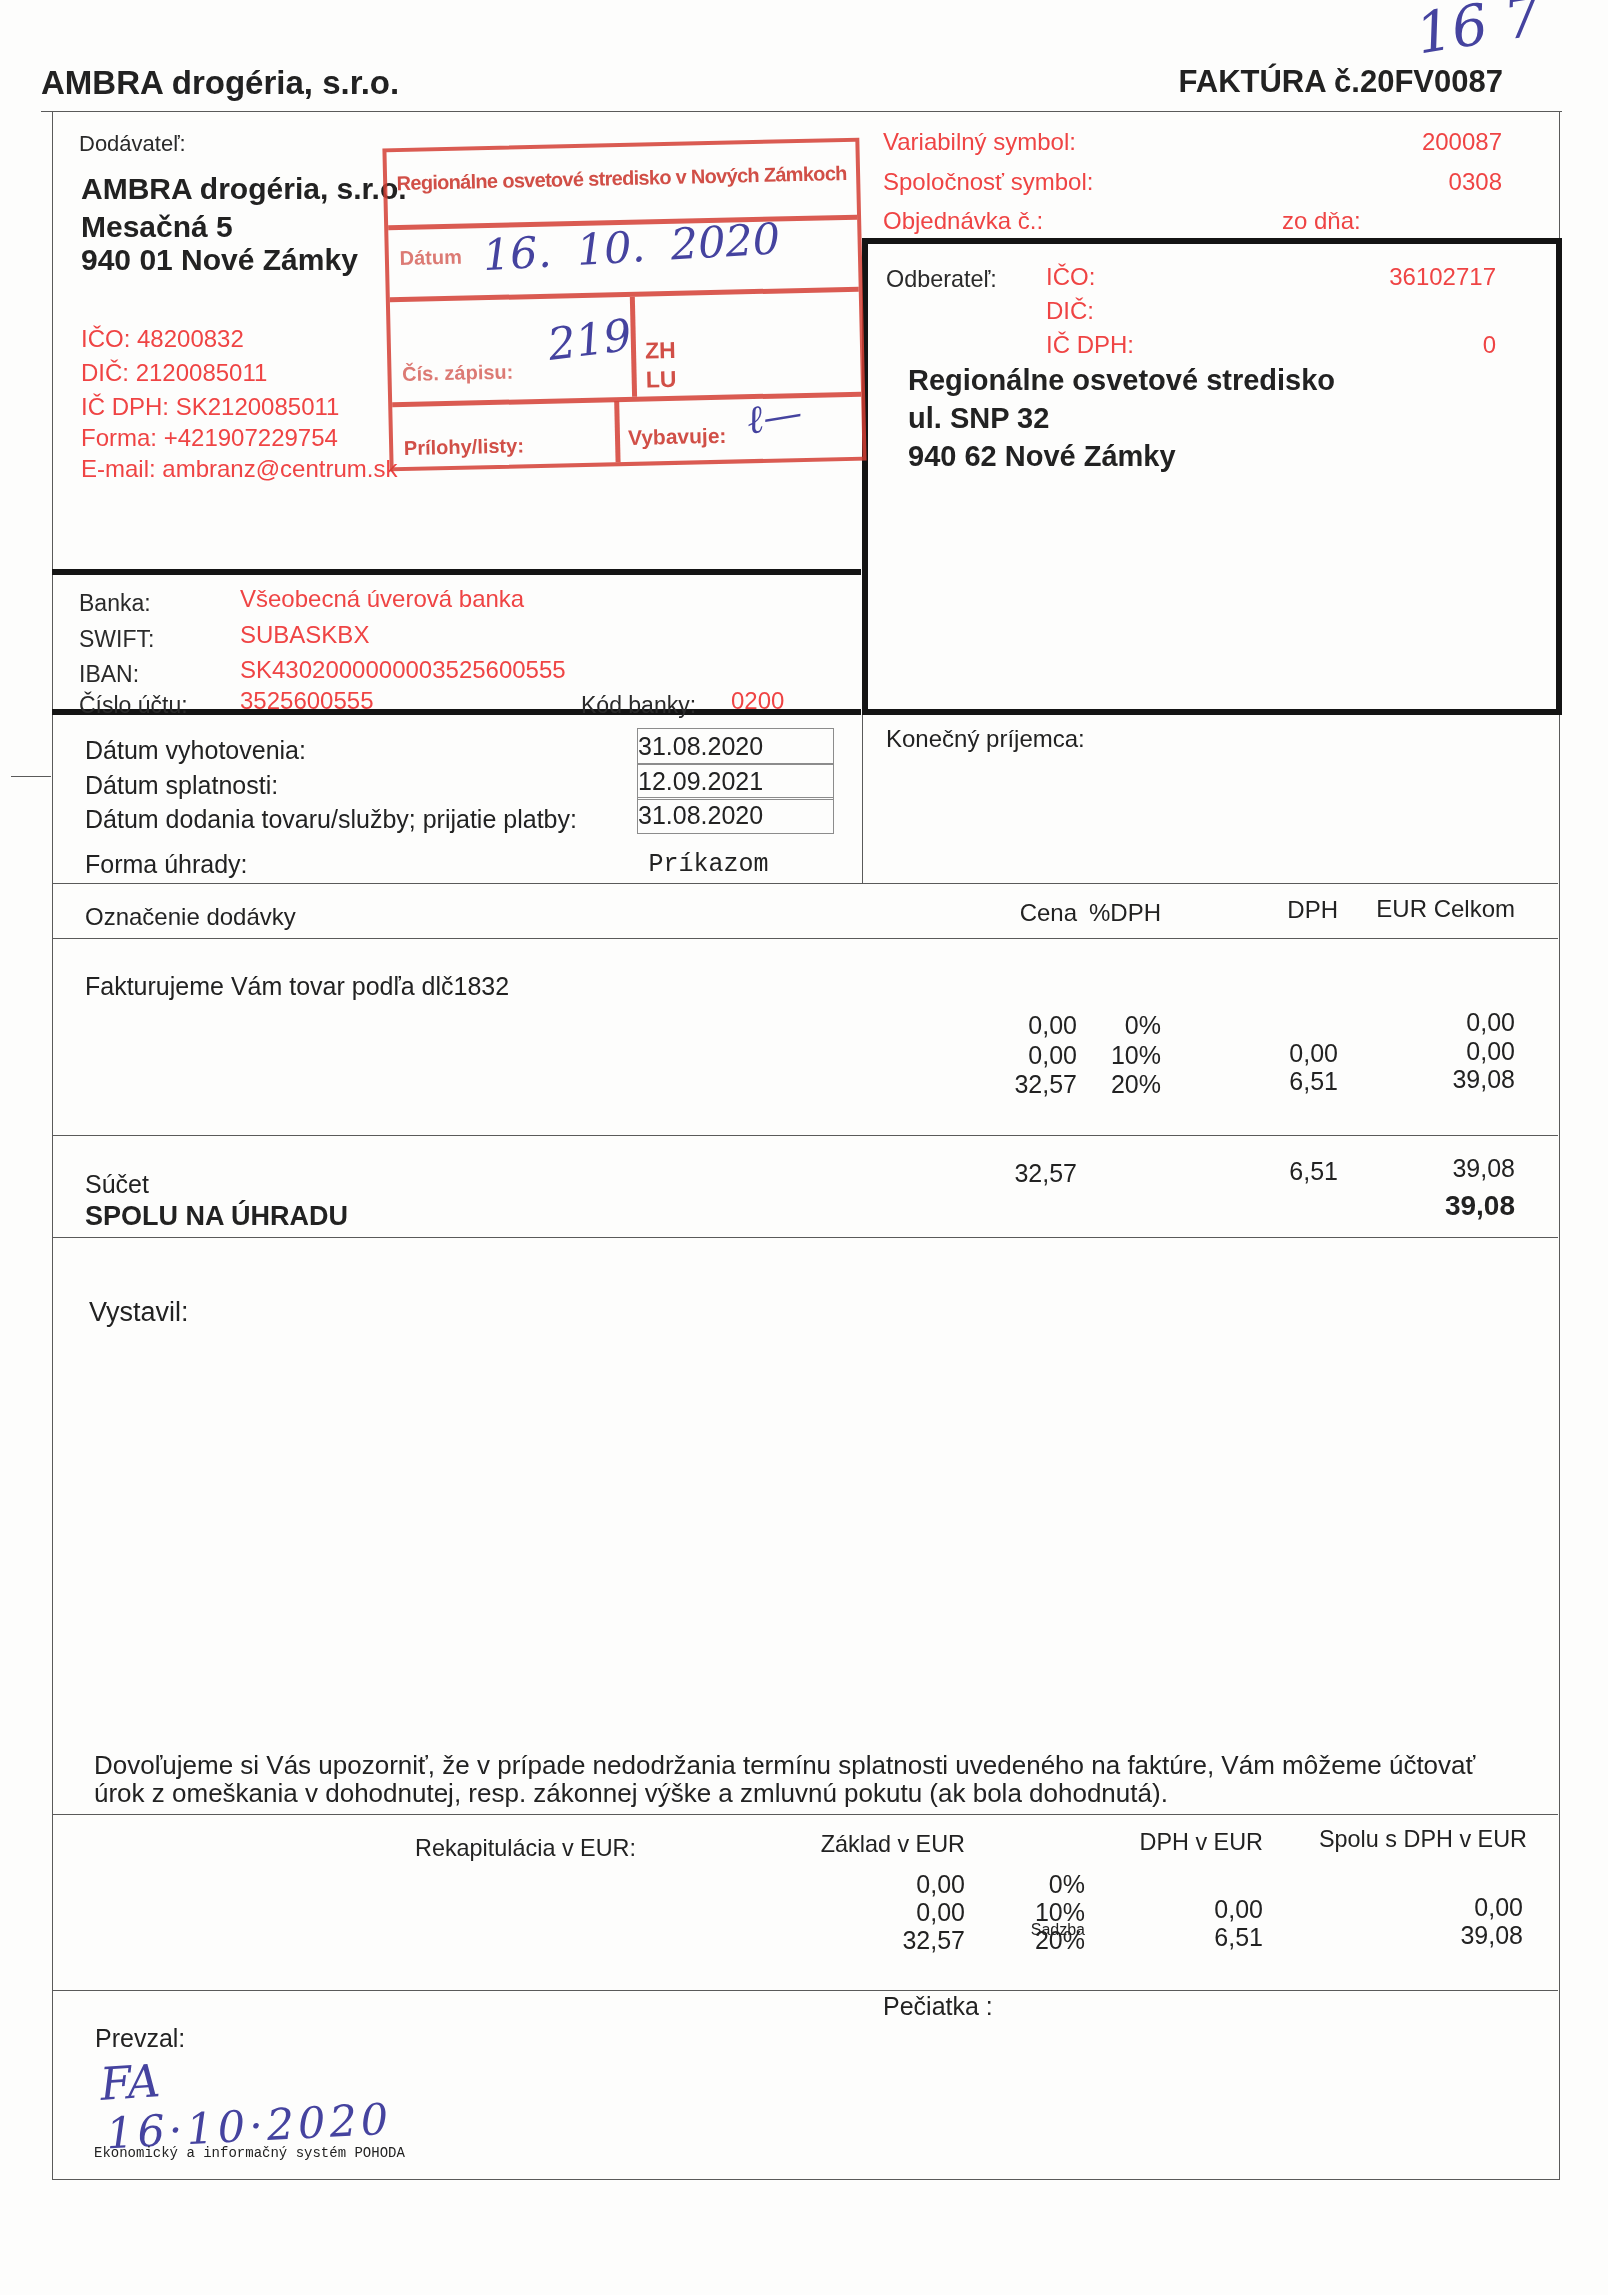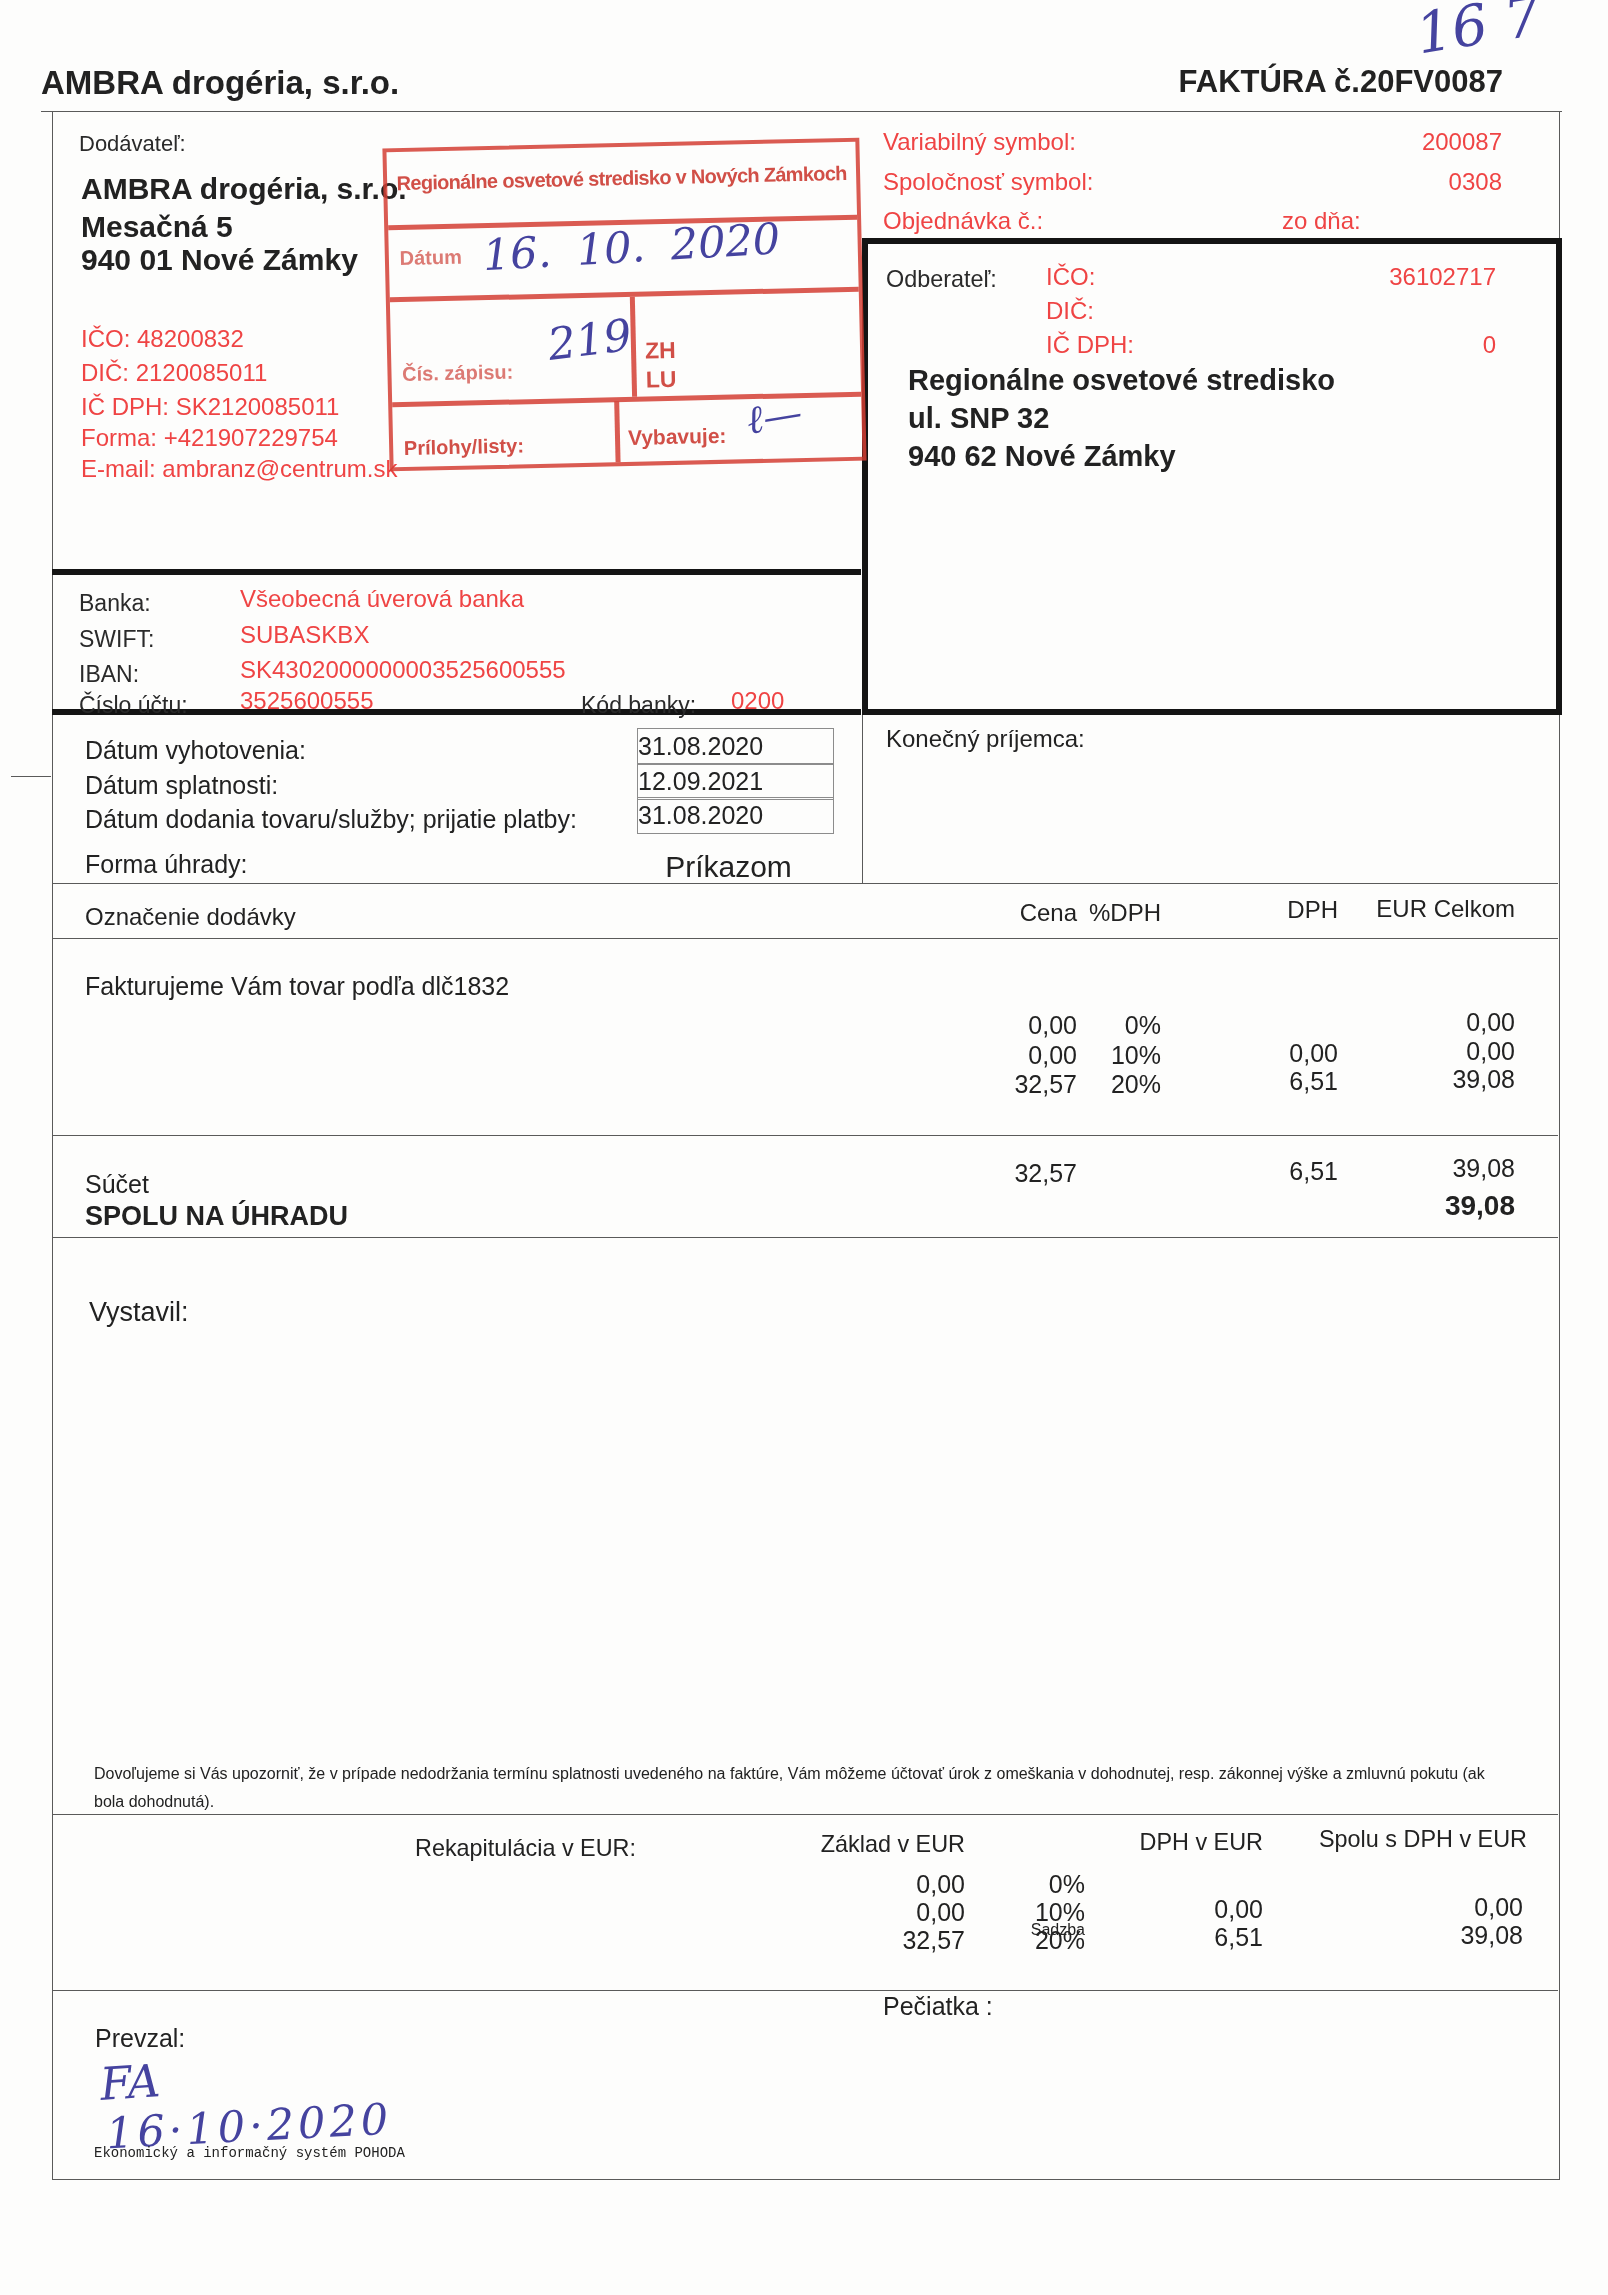--- a/index.html
+++ b/index.html
@@ -82,21 +82,21 @@
   <div class="abs lbl" style="left:581px;top:692px;font-size:23px;">Kód banky:</div>
   <div class="abs val" style="left:731px;top:687px;">0200</div>
 
   <div class="abs" style="left:85px;top:736px;font-size:25px;">Dátum vyhotovenia:</div>
   <div class="datecell" style="top:728px;">31.08.2020</div>
   <div class="abs" style="left:85px;top:771px;font-size:25px;">Dátum splatnosti:</div>
   <div class="datecell" style="top:763px;">12.09.2021</div>
   <div class="abs" style="left:85px;top:805px;font-size:25px;">Dátum dodania tovaru/služby; prijatie platby:</div>
   <div class="datecell" style="top:797px;">31.08.2020</div>
   <div class="abs" style="left:85px;top:850px;font-size:25px;">Forma úhrady:</div>
-  <div class="abs c" style="left:631px;top:850px;width:195px;font-size:30px;">Príkazom</div>
+  <div class="abs c" style="left:611px;top:850px;width:195px;font-size:25px;font-family:Liberation Mono, monospace;">Príkazom</div>
   <div class="vline" style="left:862px;top:715px;height:168px;"></div>
   <div class="abs" style="left:886px;top:725px;font-size:24px;">Konečný príjemca:</div>
 
   <div class="line" style="left:53px;top:883px;width:1505px;"></div>
   <div class="abs" style="left:85px;top:903px;font-size:24px;">Označenie dodávky</div>
   <div class="abs r" style="left:922px;top:899px;width:155px;font-size:24px;">Cena</div>
   <div class="abs r" style="left:1082px;top:899px;width:79px;font-size:24px;">%DPH</div>
   <div class="abs r" style="left:1202px;top:896px;width:136px;font-size:24px;">DPH</div>
   <div class="abs r" style="left:1356px;top:895px;width:159px;font-size:24px;">EUR Celkom</div>
   <div class="line" style="left:53px;top:938px;width:1505px;"></div>
@@ -121,21 +121,21 @@
   <div class="abs" style="left:85px;top:1170px;font-size:25px;">Súčet</div>
   <div class="abs r" style="left:922px;top:1159px;width:155px;font-size:25px;">32,57</div>
   <div class="abs r" style="left:1202px;top:1157px;width:136px;font-size:25px;">6,51</div>
   <div class="abs r" style="left:1356px;top:1154px;width:159px;font-size:25px;">39,08</div>
   <div class="abs b" style="left:85px;top:1201px;font-size:27px;">SPOLU NA ÚHRADU</div>
   <div class="abs b r" style="left:1356px;top:1190px;width:159px;font-size:28px;">39,08</div>
   <div class="line" style="left:53px;top:1237px;width:1505px;"></div>
 
   <div class="abs" style="left:89px;top:1297px;font-size:27px;">Vystavil:</div>
 
-  <div class="abs" style="left:94px;top:1751px;width:1409px;font-size:16px;line-height:28px;white-space:normal;margin-top:9px;">Dovoľujeme si Vás upozorniť, že v prípade nedodržania termínu splatnosti uvedeného na faktúre, Vám môžeme účtovať úrok z omeškania v dohodnutej, resp. zákonnej výške a zmluvnú pokutu (ak bola dohodnutá).</div>
+  <div class="abs" style="left:94px;top:1751px;width:1409px;font-size:26px;line-height:28px;white-space:normal;">Dovoľujeme si Vás upozorniť, že v prípade nedodržania termínu splatnosti uvedeného na faktúre, Vám môžeme účtovať úrok z omeškania v dohodnutej, resp. zákonnej výške a zmluvnú pokutu (ak bola dohodnutá).</div>
 
   <div class="line" style="left:53px;top:1814px;width:1505px;"></div>
   <div class="abs" style="left:415px;top:1835px;font-size:23.4px;">Rekapitulácia v EUR:</div>
   <div class="abs r" style="left:788px;top:1831px;width:177px;font-size:23.4px;">Základ v EUR</div>
   <div class="abs r" style="left:1005px;top:1921px;width:80px;font-size:16px;">Sadzba</div>
   <div class="abs r" style="left:1129px;top:1829px;width:134px;font-size:23.4px;">DPH v EUR</div>
   <div class="abs r" style="left:1319px;top:1826px;width:204px;font-size:23.4px;">Spolu s DPH v EUR</div>
 
   <div class="abs r" style="left:821px;top:1870px;width:144px;font-size:25px;">0,00</div>
   <div class="abs r" style="left:1005px;top:1870px;width:80px;font-size:25px;">0%</div>

